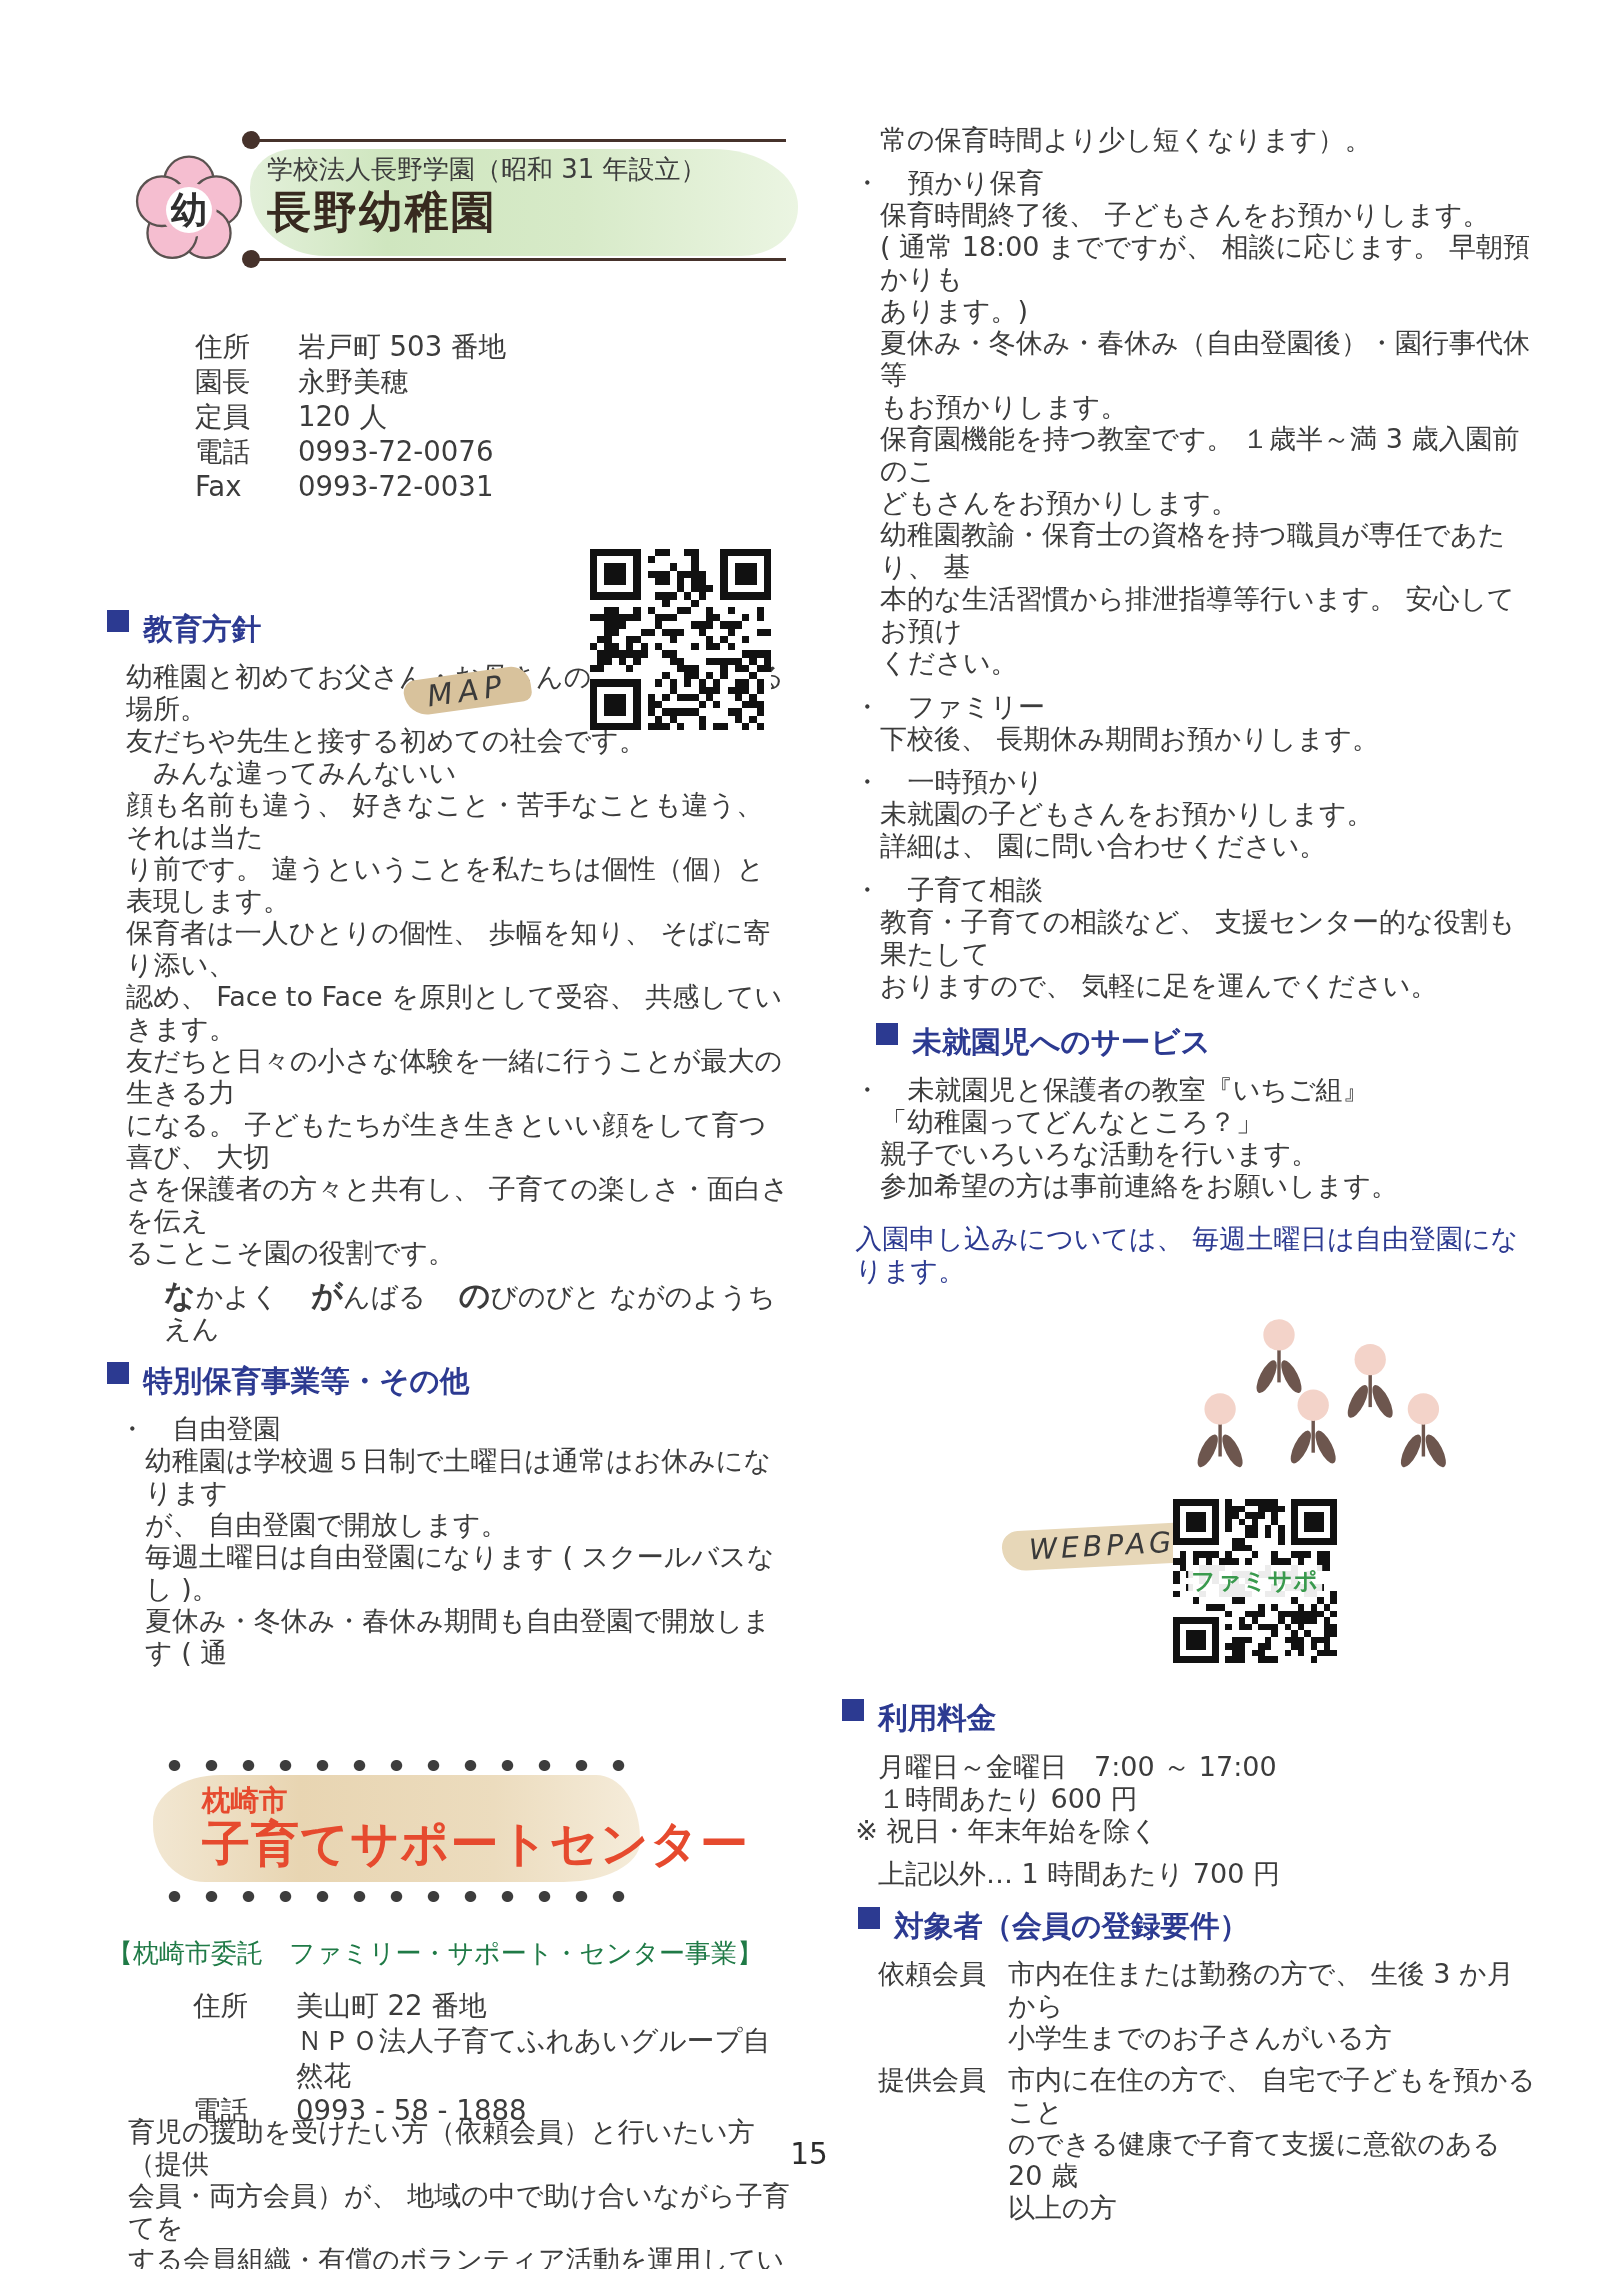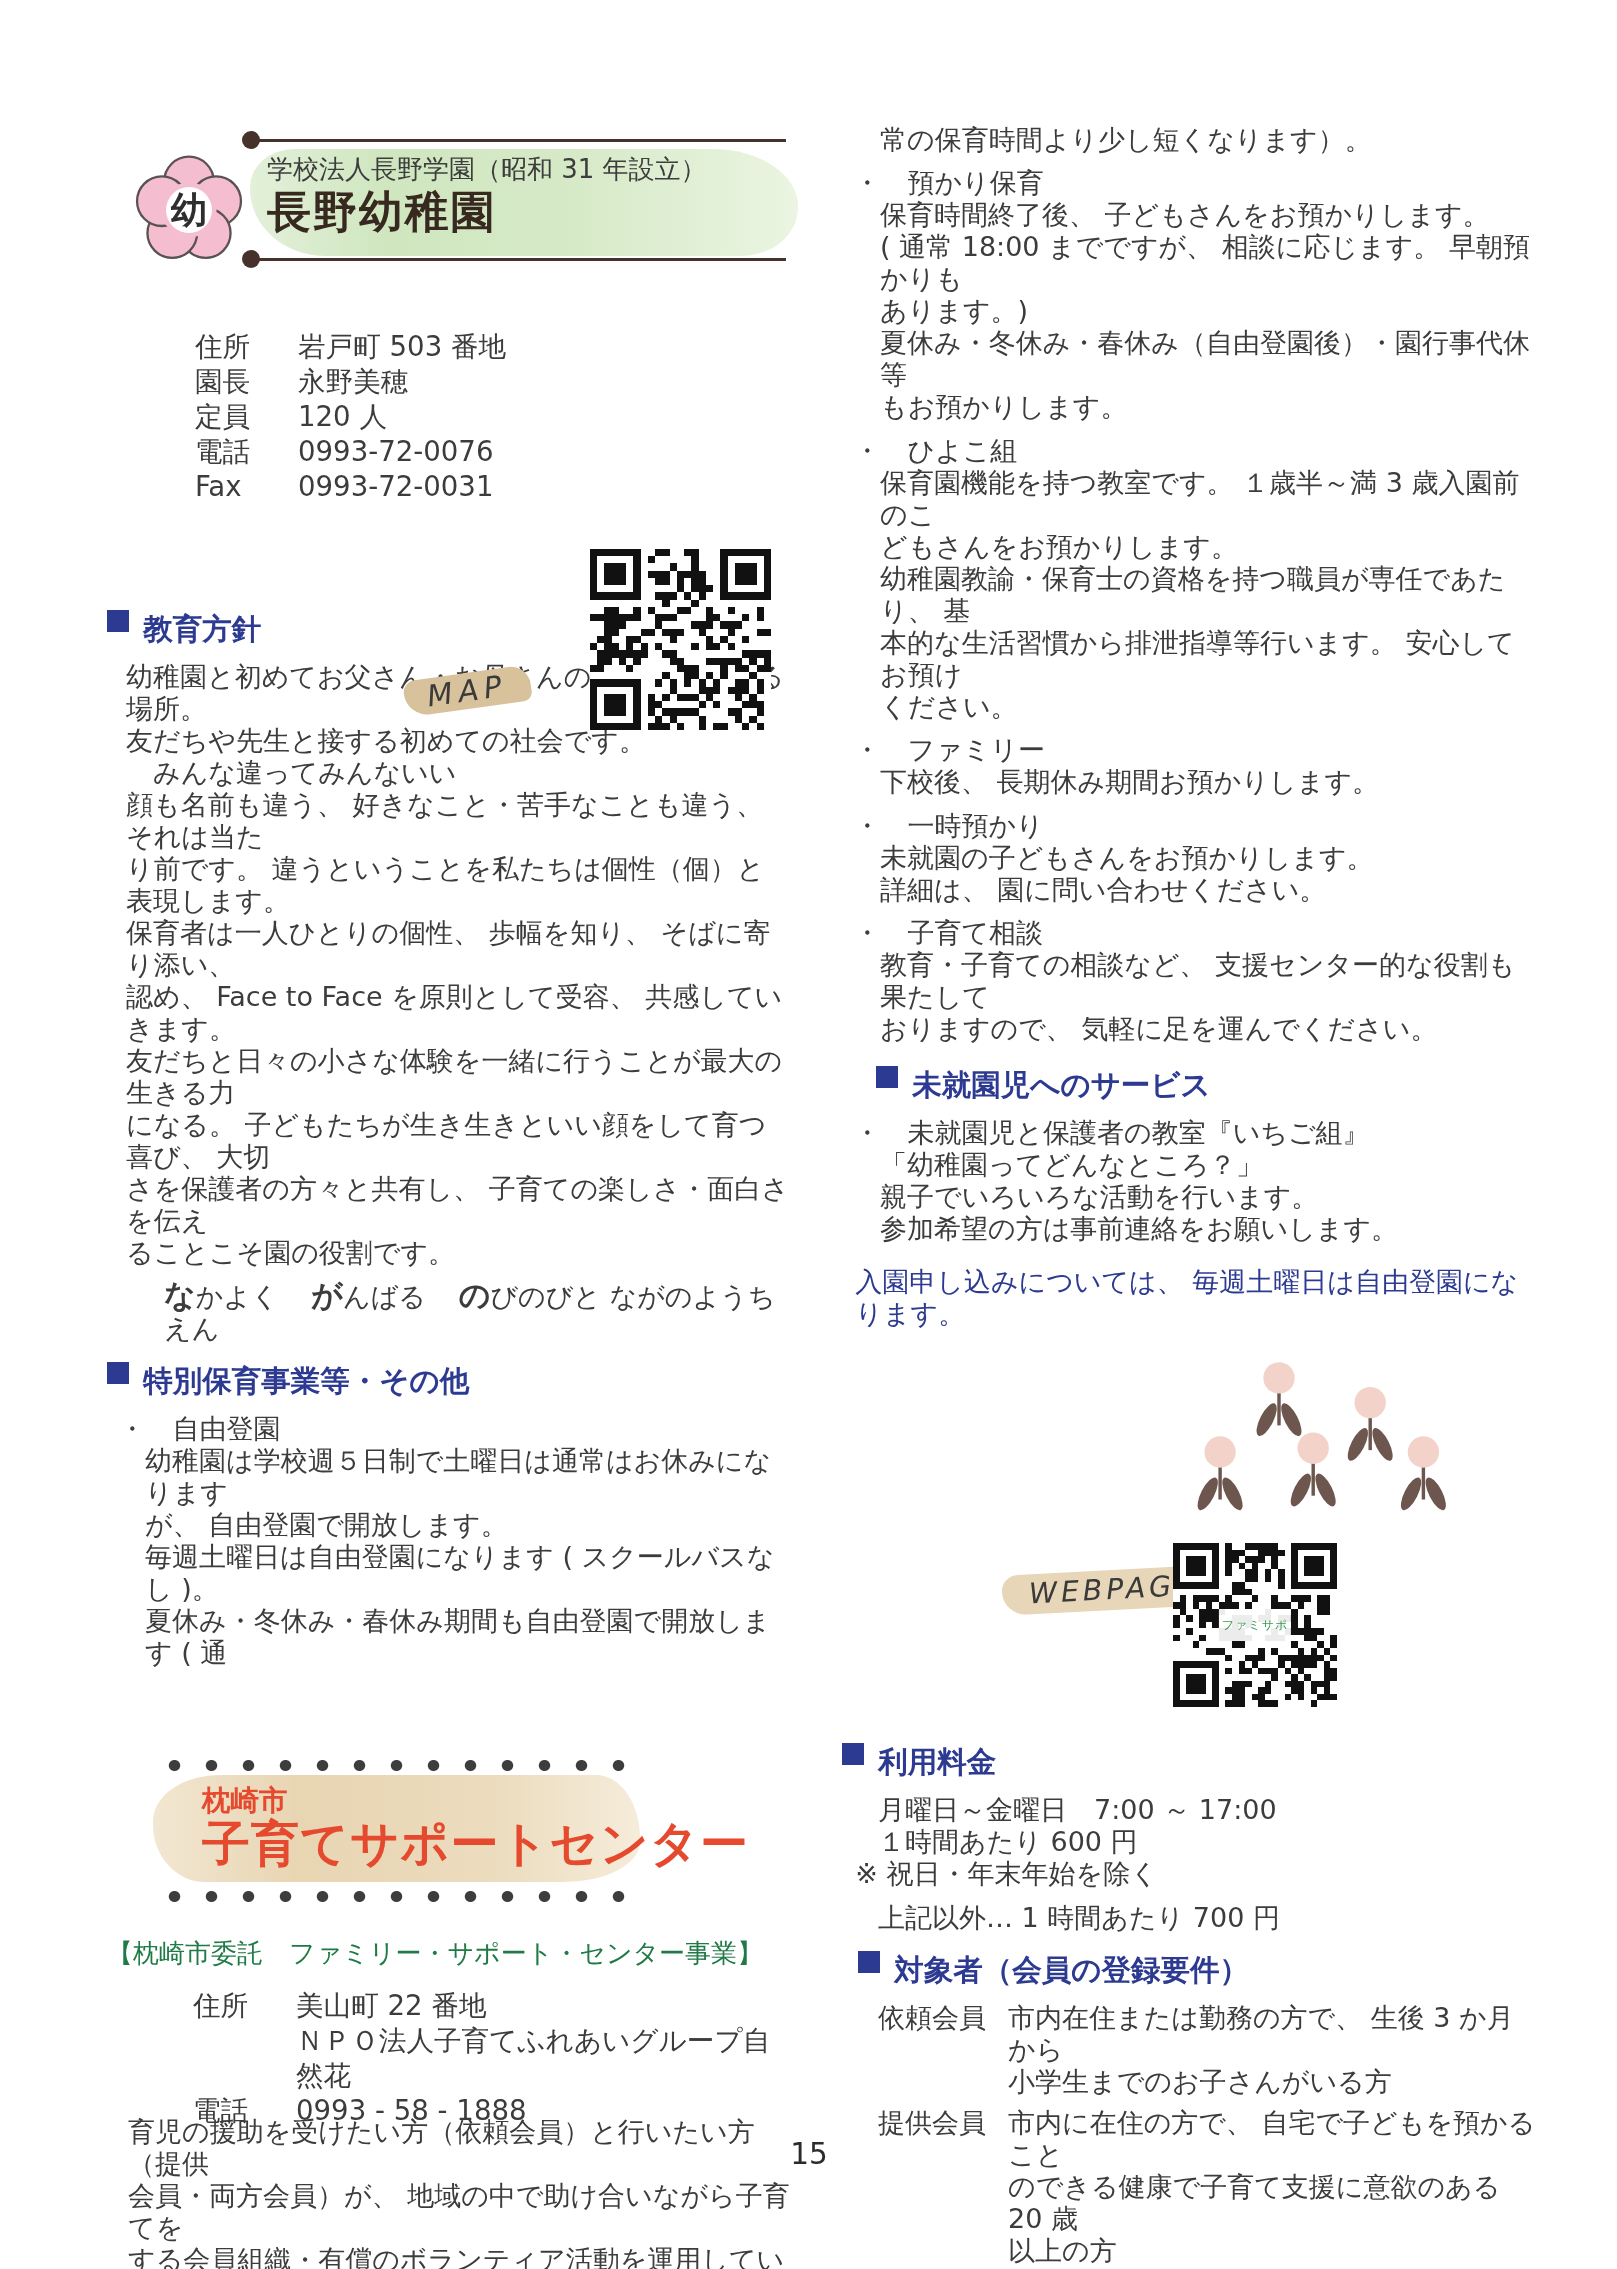--- a/index.html
+++ b/index.html
@@ -64,21 +64,21 @@
   
   .carry{margin-left:38px;}
   .blue-note{color:#2c3a91;margin-top:21px;margin-left:13.3px;}
   .flowers{margin:27px 0 0 342px;width:285px;height:171px;}
   .web-block{position:relative;height:200px;margin-top:7.6px;}
   .web-tag{position:absolute;left:160px;top:27px;transform:rotate(-3deg);
     background:#e7d7b8;border-radius:25px 32px 21px 36px;padding:3.8px 27px;
     font-size:28.5px;letter-spacing:3.8px;color:#3a3a3a;font-style:italic;}
   .qr-fami{left:331px;top:0px;width:164px;height:164px;}
   .qr-overlay{position:absolute;left:50%;top:50%;transform:translate(-50%,-50%);
-    background:rgba(255,255,255,.92);color:#3a9a4e;font-weight:normal;font-size:12px;
+    background:rgba(255,255,255,.92);color:#3a9a4e;font-weight:bold;font-size:24px;
     padding:0 2.9px;letter-spacing:1px;white-space:nowrap;}
   .fees-body{margin-left:36px;}
   .note-out{margin-left:13.3px;}
   .fees-extra{margin-left:36px;margin-top:11.4px;}
   .target-row{display:flex;margin-left:36px;margin-top:9.5px;}
   .target-row .tlbl{width:130px;flex:none;}
 
   .page-num{position:absolute;left:0;right:0;top:2138px;text-align:center;font-size:29.5px;color:#2b2b2b;}
 </style>
 </head>
@@ -398,21 +398,20 @@
 
   <div class="carry">常の保育時間より少し短くなります）。</div>
 
   <div class="bullet-title">・　預かり保育</div>
   <div class="pre bullet-body">保育時間終了後、 子どもさんをお預かりします。
 ( 通常 18:00 までですが、 相談に応じます。 早朝預かりも
 あります。)
 夏休み・冬休み・春休み（自由登園後）・園行事代休等
 もお預かりします。</div>
 
-  <div class="bullet-title">・　ひよこ組</div>
   <div class="pre bullet-body">保育園機能を持つ教室です。 １歳半～満 3 歳入園前のこ
 どもさんをお預かりします。
 幼稚園教諭・保育士の資格を持つ職員が専任であたり、 基
 本的な生活習慣から排泄指導等行います。 安心してお預け
 ください。</div>
 
   <div class="bullet-title">・　ファミリー</div>
   <div class="pre bullet-body">下校後、 長期休み期間お預かりします。</div>
 
   <div class="bullet-title">・　一時預かり</div>

